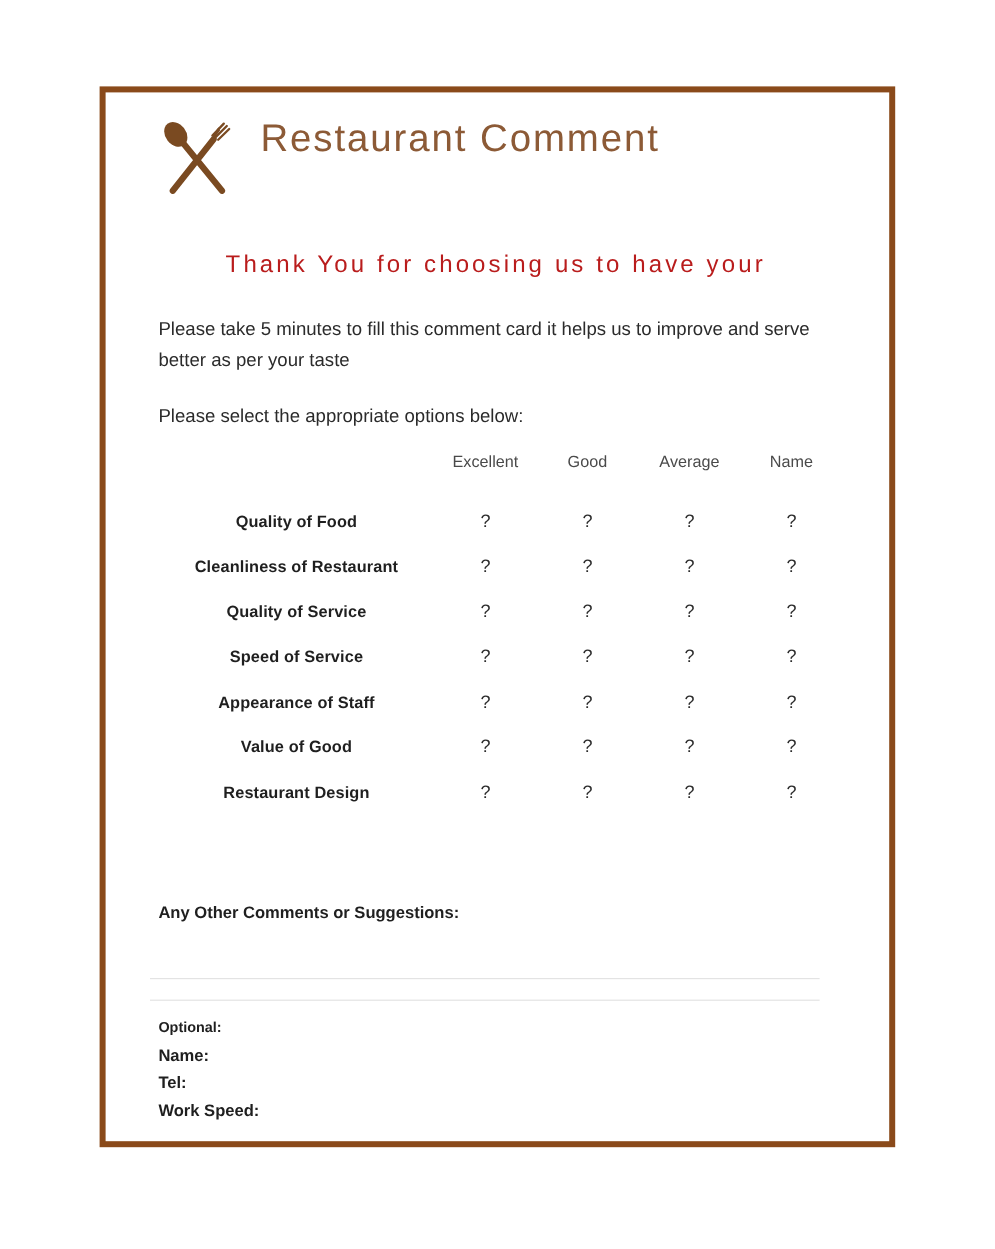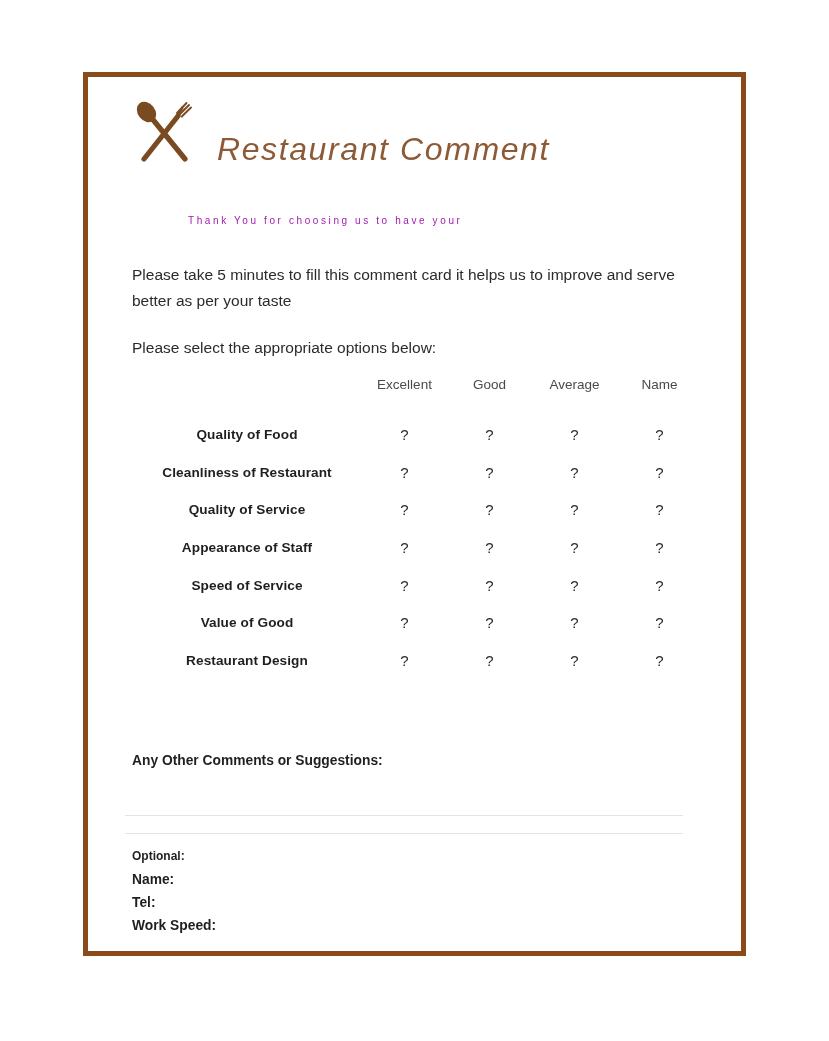--- a/index.html
+++ b/index.html
@@ -36,23 +36,22 @@
     bottom: 0;
     padding: 0;
   }
 
   
   #header-row {
     position: absolute;
     left: 45px;
     top: 22px;
     display: flex;
-    align-items: flex-end;
+    align-items: flex-start;
     gap: 22px;
-    font-style: italic;
   }
 
   #cutlery-icon {
     width: 62px;
     height: 66px;
     flex: 0 0 auto;
     display: block;
   }
 
   #doc-title {
@@ -68,22 +67,22 @@
   
   #subtitle-block {
     position: absolute;
     left: 100px;
     top: 130px;
     width: 470px;
     height: 32px;
     overflow: hidden;
   }
   #subtitle-text {
-    font-size: 10px;
-    color: #a21caf;
+    font-size: 20px;
+    color: #b91c1c;
     letter-spacing: 2.6px;
     line-height: 28px;
     font-weight: 400;
     margin: 0;
   }
   
   #subtitle-clip-mask {
     position: absolute;
     left: 95px;
     top: 156px;
@@ -261,28 +260,28 @@
           <td class="rating-cell">?</td>
         </tr>
         <tr>
           <td class="row-label">Quality of Service</td>
           <td class="rating-cell">?</td>
           <td class="rating-cell">?</td>
           <td class="rating-cell">?</td>
           <td class="rating-cell">?</td>
         </tr>
         <tr>
+          <td class="row-label">Speed of Service</td>
+          <td class="rating-cell">?</td>
+          <td class="rating-cell">?</td>
+          <td class="rating-cell">?</td>
+          <td class="rating-cell">?</td>
+        </tr>
+        <tr>
           <td class="row-label">Appearance of Staff</td>
-          <td class="rating-cell">?</td>
-          <td class="rating-cell">?</td>
-          <td class="rating-cell">?</td>
-          <td class="rating-cell">?</td>
-        </tr>
-        <tr>
-          <td class="row-label">Speed of Service</td>
           <td class="rating-cell">?</td>
           <td class="rating-cell">?</td>
           <td class="rating-cell">?</td>
           <td class="rating-cell">?</td>
         </tr>
         <tr>
           <td class="row-label">Value of Good</td>
           <td class="rating-cell">?</td>
           <td class="rating-cell">?</td>
           <td class="rating-cell">?</td>

